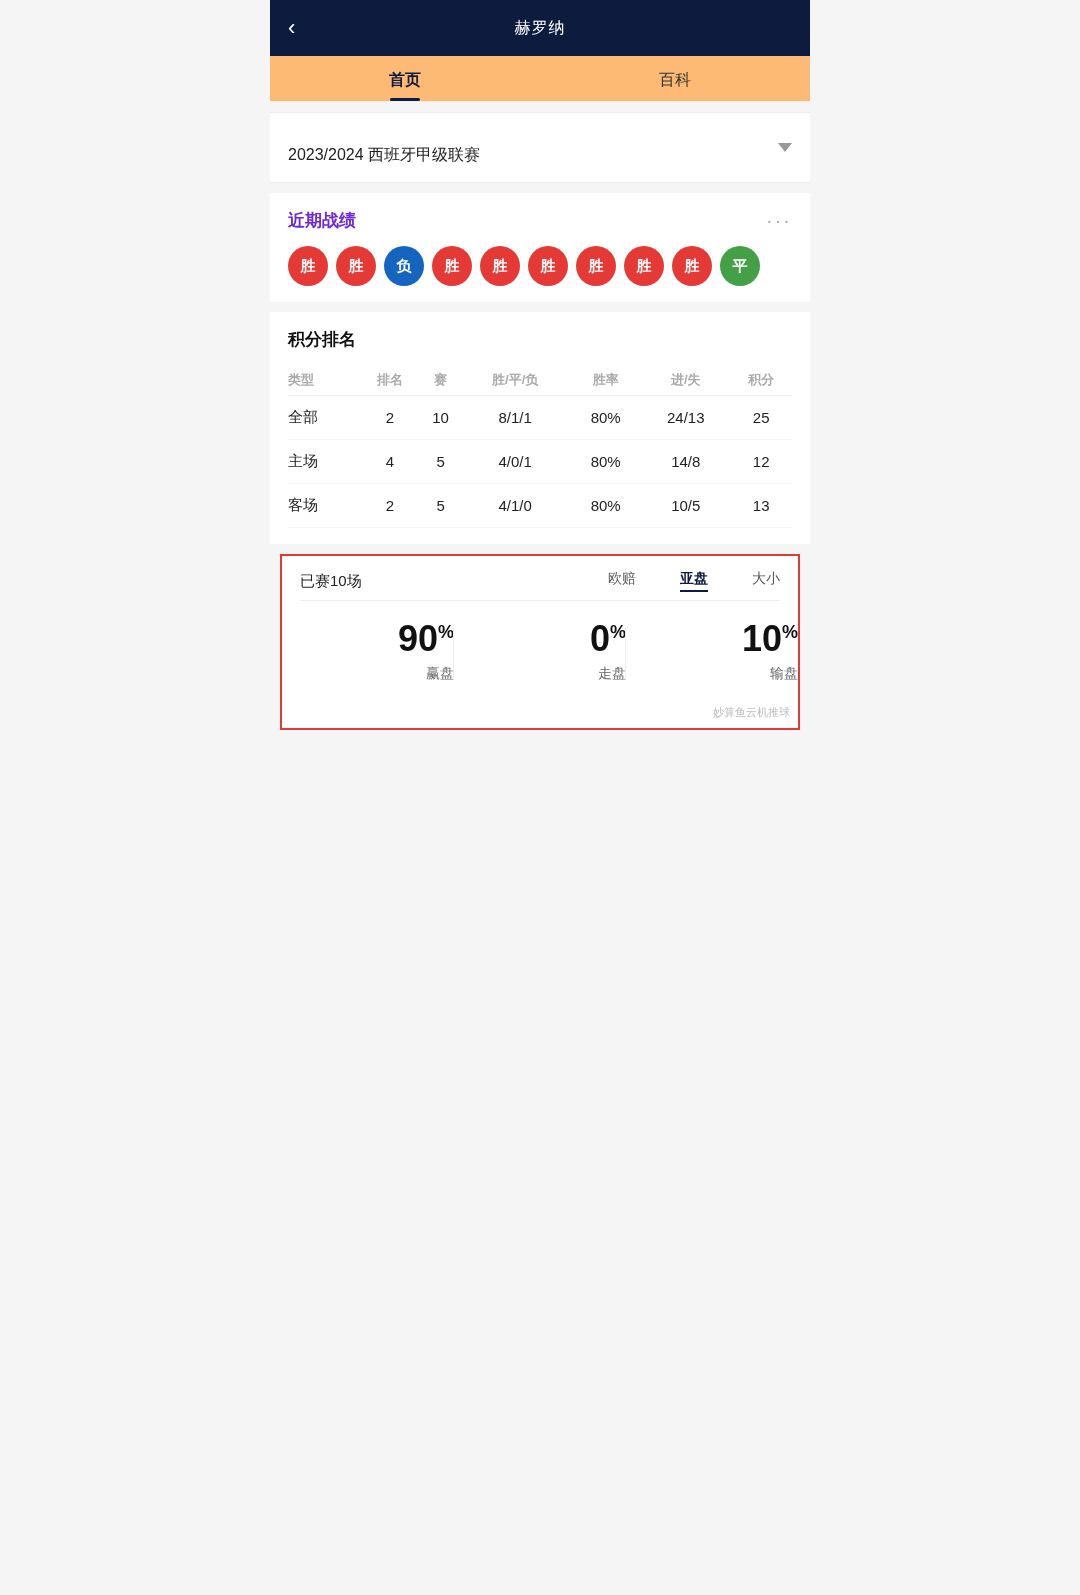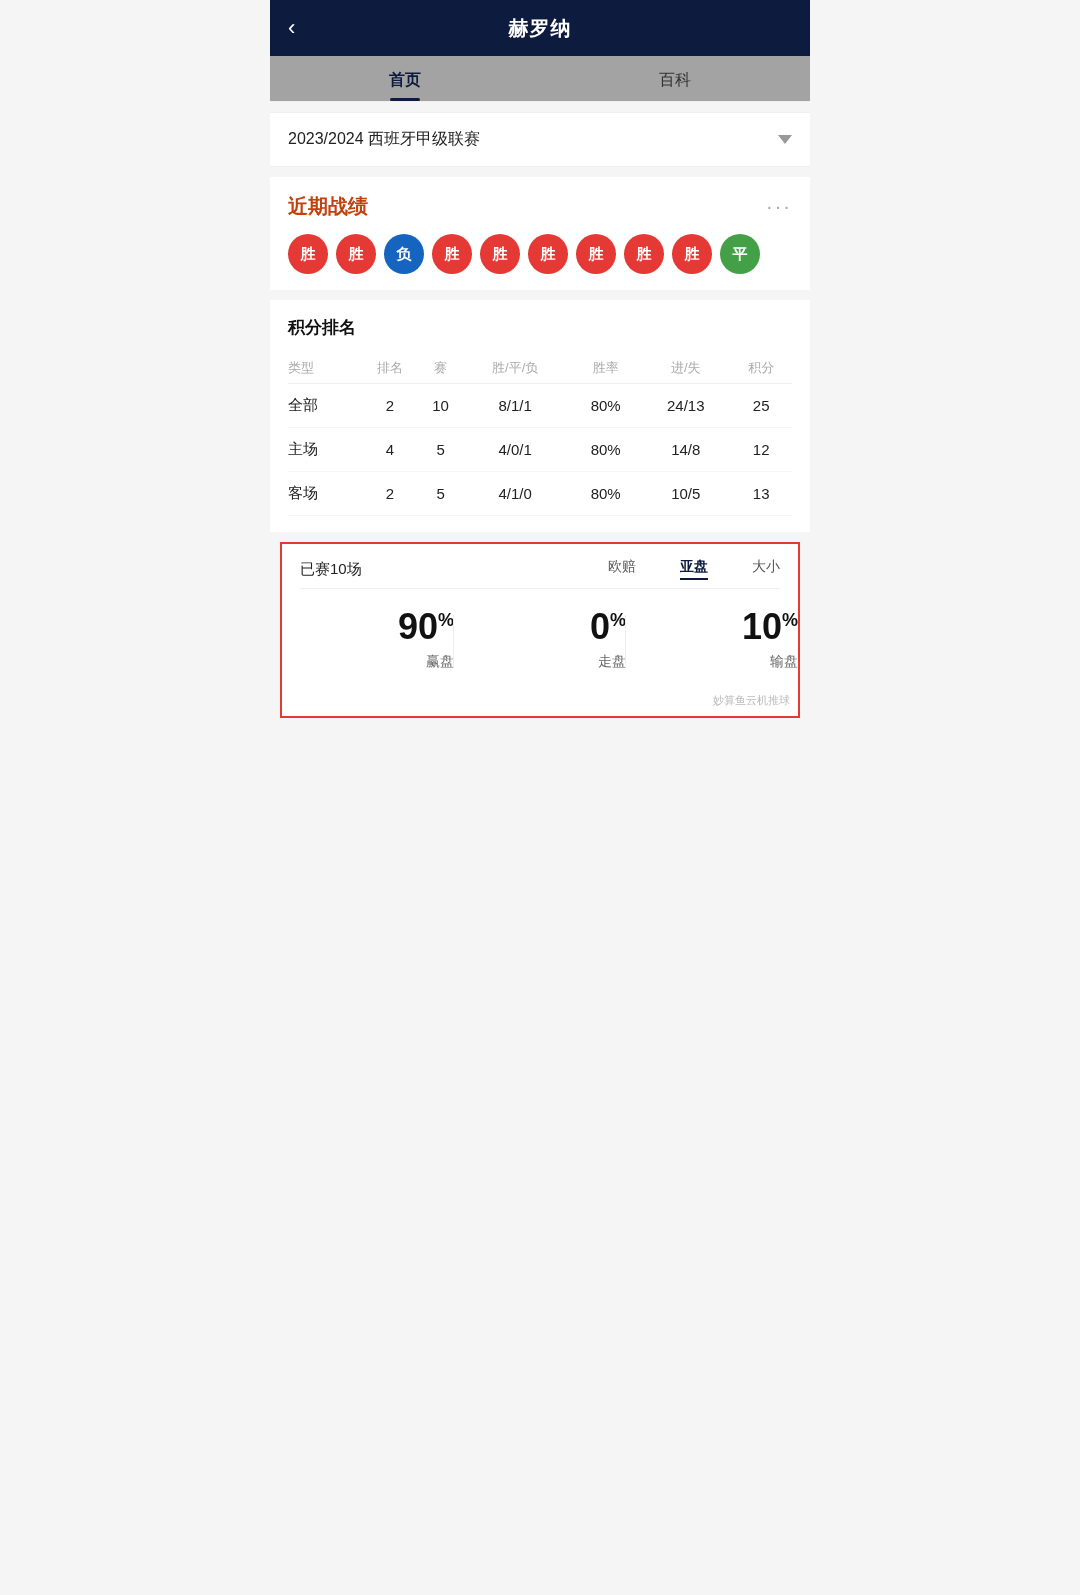--- a/index.html
+++ b/index.html
@@ -23,28 +23,28 @@
     }
     .header-back {
       position: absolute;
       left: 18px;
       color: white;
       font-size: 22px;
       cursor: pointer;
     }
     .header-title {
       color: white;
-      font-size: 20px;
-      font-weight: 700;
+      font-size: 16px;
+      font-weight: 400;
       letter-spacing: 1px;
     }
 
     
     .tabs {
-      background: #a3a3a3;
+      background: #fdba74;
       display: flex;
       border-bottom: 1px solid #eee;
     }
     .tab {
       flex: 1;
       text-align: center;
       padding: 14px 0 10px;
       font-size: 16px;
       color: #333;
       cursor: pointer;
@@ -80,40 +80,41 @@
       padding: 16px 18px;
       display: flex;
       align-items: center;
       justify-content: space-between;
       border-top: 1px solid #eee;
       border-bottom: 1px solid #eee;
     }
     .season-label {
       font-size: 16px;
       color: #222;
+      margin-top: 16px;
     }
     .chevron-down {
       width: 0;
       height: 0;
       border-left: 7px solid transparent;
       border-right: 7px solid transparent;
       border-top: 9px solid #999;
     }
 
     
     .section-header {
       display: flex;
       align-items: center;
       justify-content: space-between;
       margin-bottom: 14px;
     }
     .section-title {
-      font-size: 20px;
-      font-weight: 600;
-      color: #c2410c;
+      font-size: 17px;
+      font-weight: 600;
+      color: #6d28d9;
     }
     .more-dots {
       font-size: 20px;
       color: #aaa;
       letter-spacing: 2px;
       cursor: pointer;
     }
 
     
     .results-row {
@@ -143,21 +144,21 @@
       color: #111;
       margin-bottom: 14px;
     }
     .standings-table {
       width: 100%;
       border-collapse: collapse;
     }
     .standings-table th {
       font-size: 13px;
       color: #aaa;
-      font-weight: normal;
+      font-weight: bold;
       text-align: left;
       padding: 6px 0;
       border-bottom: 1px solid #f0f0f0;
     }
     .standings-table td {
       font-size: 15px;
       color: #222;
       padding: 12px 0;
       border-bottom: 1px solid #f5f5f5;
     }

